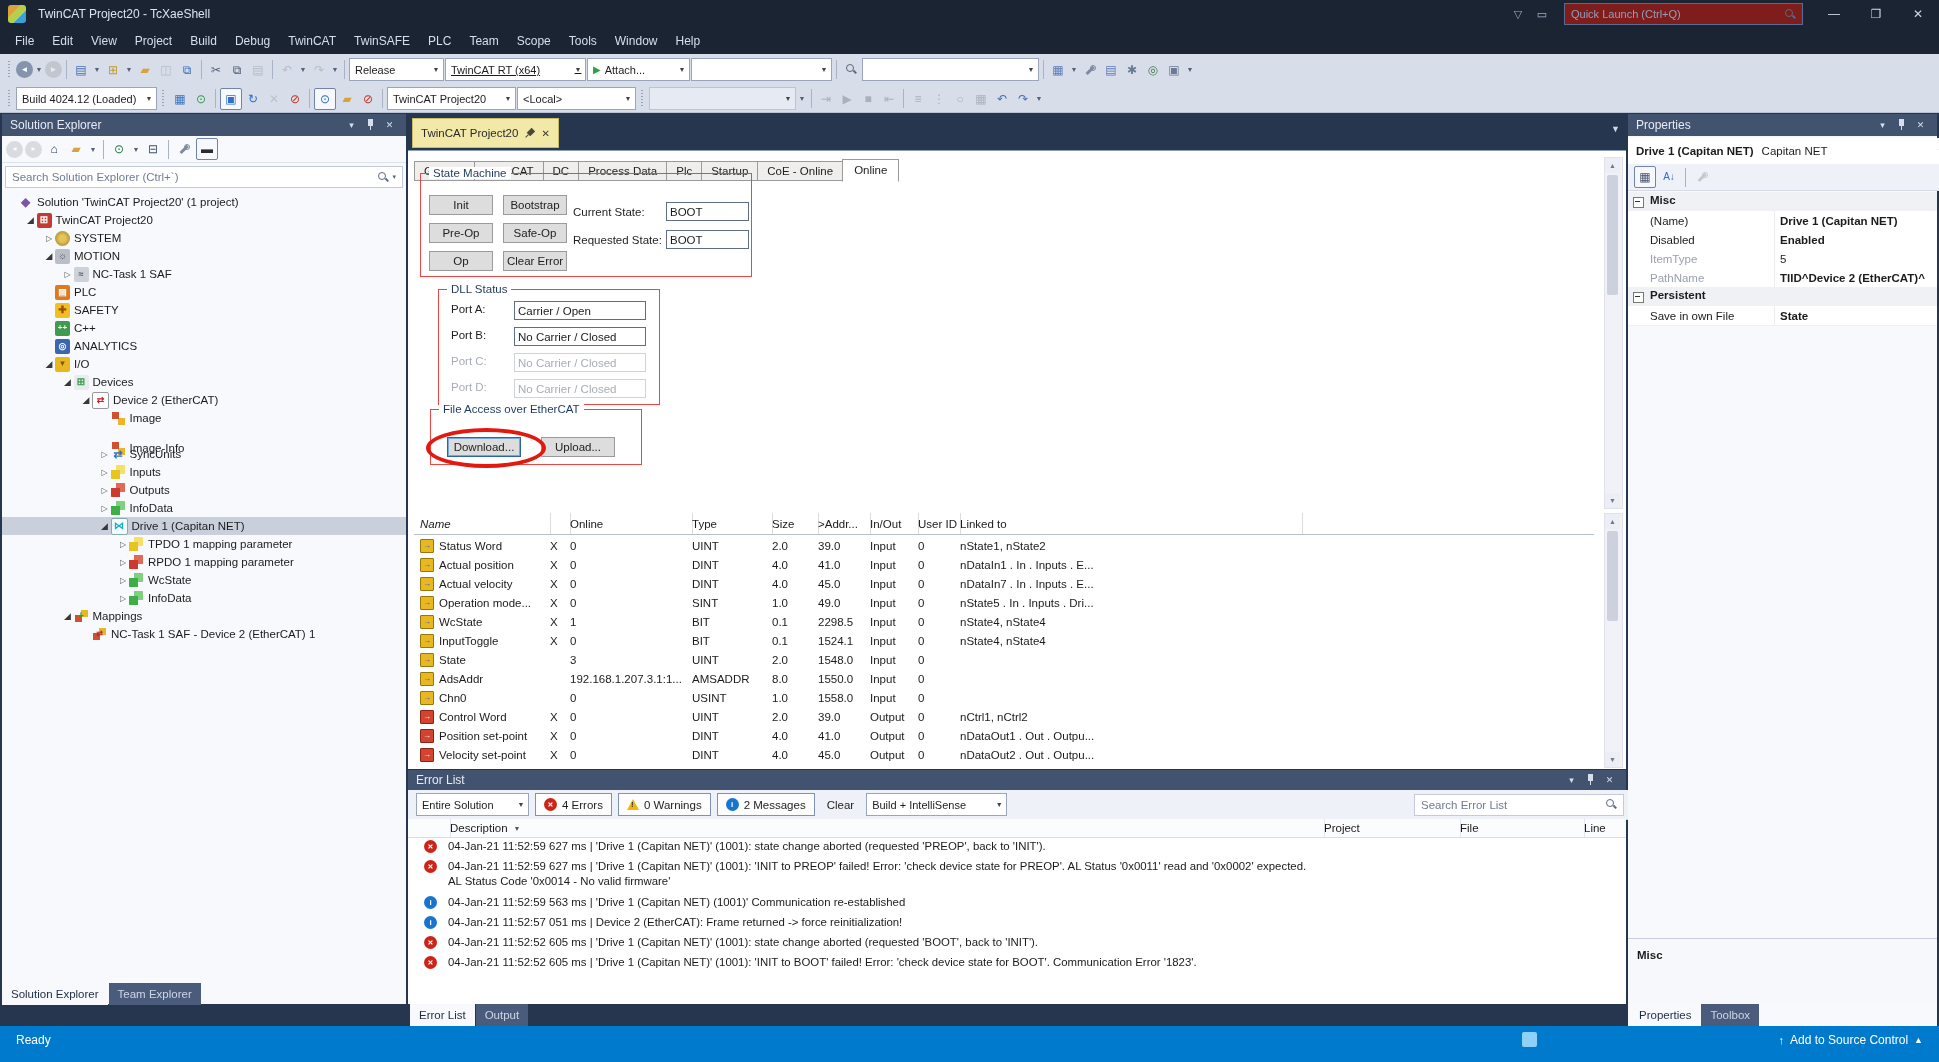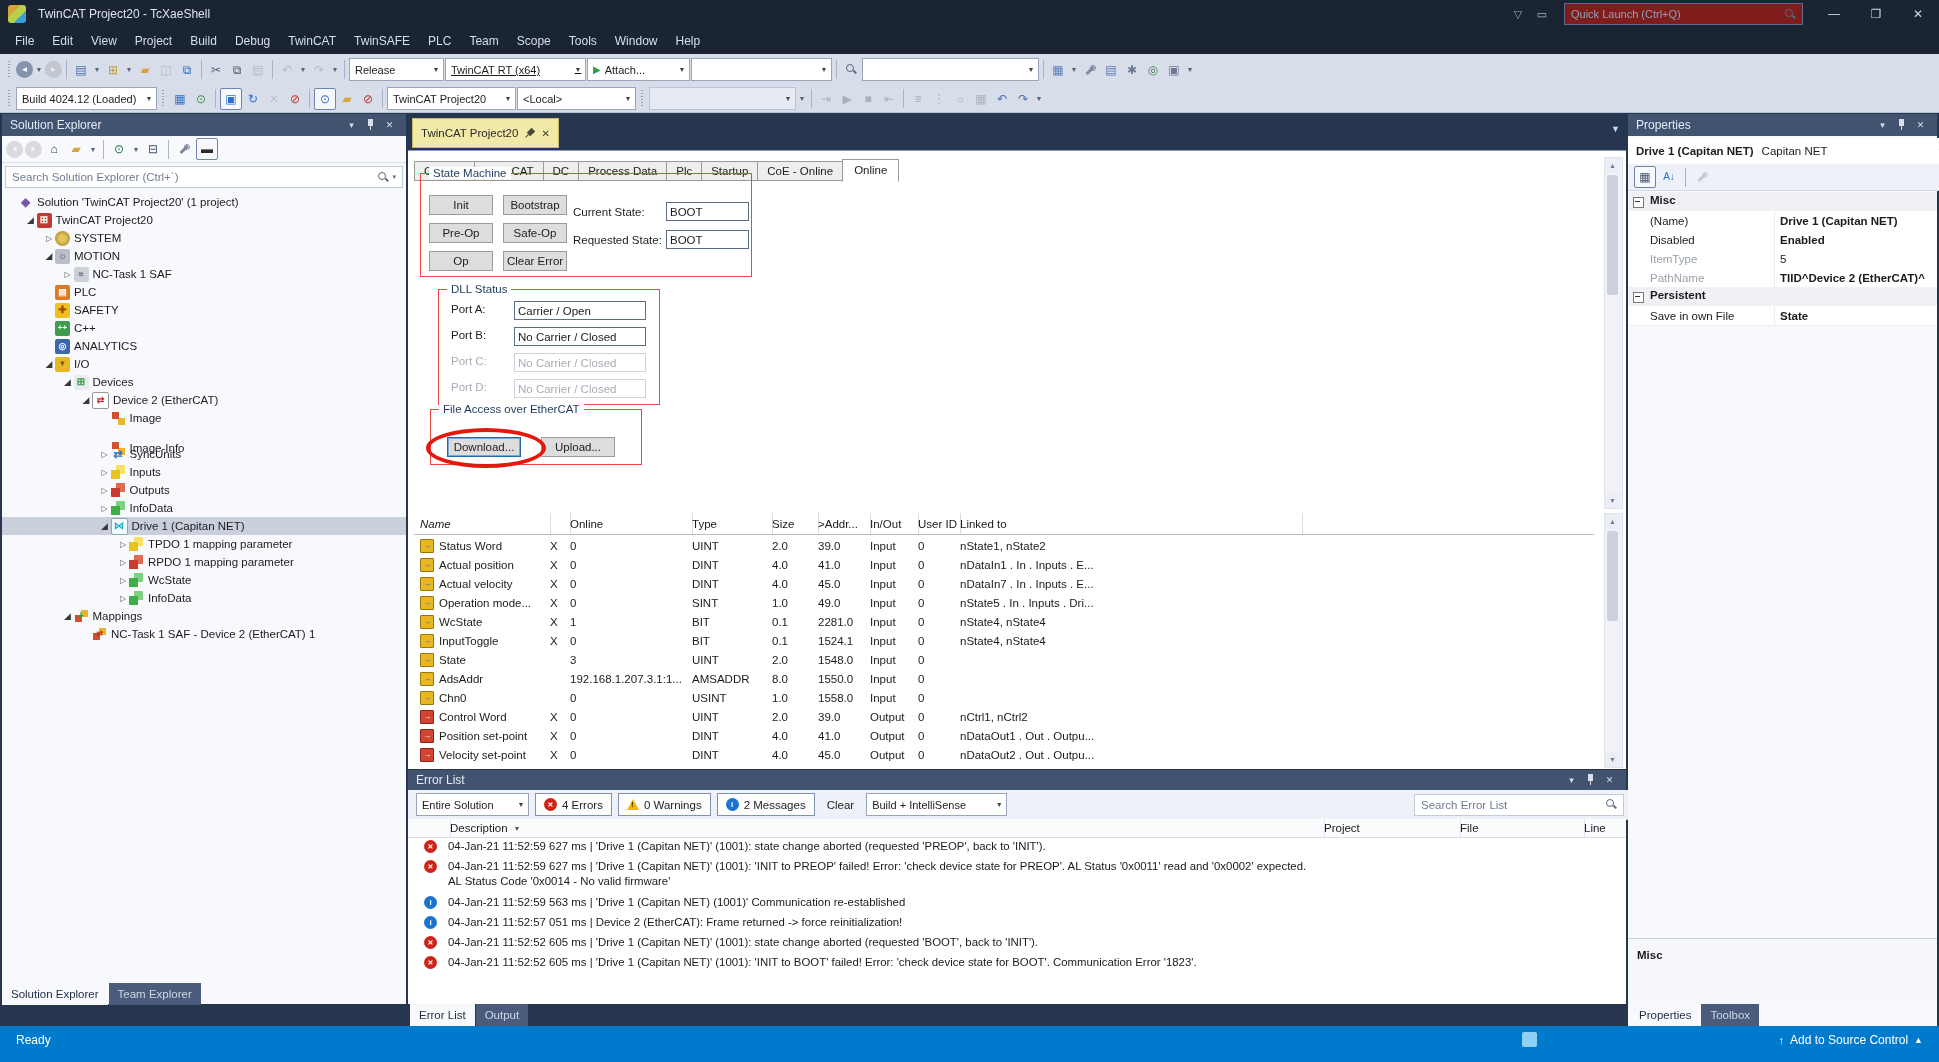--- a/index.html
+++ b/index.html
@@ -587,21 +587,21 @@
           </div>
           <div class="grow" style="top: 78px; left: 0px; width: 1196px;">
             <div class="gcell" style="left: 12px; width: 124px;">
               <span class="gi gi-in">→</span>
               <span style="margin-left: 5px;">WcState</span>
             </div>
             <div class="gcell" style="left: 142px; width: 14px;">X</div>
             <div class="gcell" style="left: 162px; width: 116px;">1</div>
             <div class="gcell" style="left: 284px; width: 74px;">BIT</div>
             <div class="gcell" style="left: 364px; width: 40px;">0.1</div>
-            <div class="gcell" style="left: 410px; width: 46px;">2281.0</div>
+            <div class="gcell" style="left: 410px; width: 46px;">2298.5</div>
             <div class="gcell" style="left: 462px; width: 42px;">Input</div>
             <div class="gcell" style="left: 510px; width: 36px;">0</div>
             <div class="gcell" style="left: 552px; width: 336px;">nState4, nState4</div>
           </div>
           <div class="grow" style="top: 97px; left: 0px; width: 1196px;">
             <div class="gcell" style="left: 12px; width: 124px;">
               <span class="gi gi-in">→</span>
               <span style="margin-left: 5px;">InputToggle</span>
             </div>
             <div class="gcell" style="left: 142px; width: 14px;">X</div>

